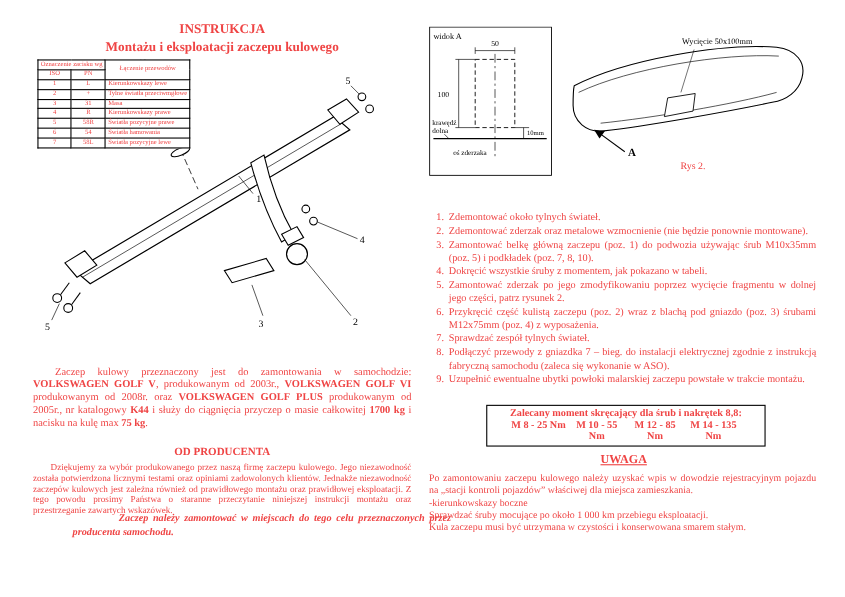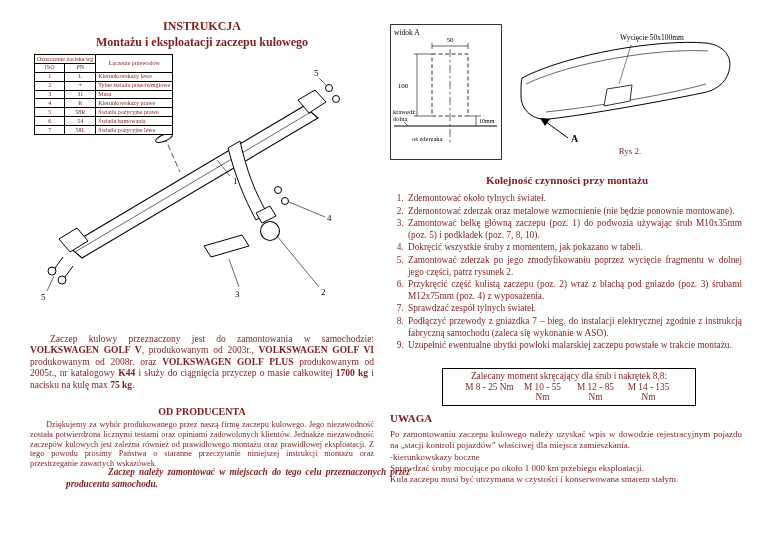--- a/index.html
+++ b/index.html
@@ -1,19 +1,19 @@
 <!DOCTYPE html>
 <html><head>
 <meta charset="utf-8">
 <style>
   * { margin:0; padding:0; box-sizing:border-box; }
   html,body { width:768px; height:543px; background:#fff; }
   .page {
     position:relative; width:768px; height:543px; background:#ffffff;
-    font-family:"Liberation Serif","DejaVu Serif",serif; color:#7f1d1d; overflow:hidden;
+    font-family:"Liberation Serif","DejaVu Serif",serif; color:#ef4444; overflow:hidden;
   }
   .col { position:absolute; }
   #col-left  { left:28px;  top:16px; width:348px; height:522px; }
   #col-right { left:390px; top:16px; width:354px; height:522px; }
 
   .doc-title { text-align:center; font-weight:bold; font-size:12px; line-height:1.35; margin-top:2px; }
 
   .pin-table { position:absolute; top:38px; left:6px; z-index:2; border-collapse:collapse;
                background:#fff; font-size:6px; line-height:1.15; }
   .pin-table th, .pin-table td { border:0.8px solid #000; padding:0.5px 2px; font-weight:normal; white-space:nowrap; }
@@ -36,25 +36,25 @@
   #bumper-fig svg { width:228px; height:118px; display:block; }
   #bumper-caption { width:100%; text-align:center; font-size:9px; margin-top:2px; }
 
   #steps-h { position:absolute; top:158px; left:0; width:100%; text-align:center;
              font-size:11px; font-weight:bold; }
   #steps { position:absolute; top:177px; left:16px; width:336px; font-size:9.3px;
            line-height:1.25; text-align:justify; }
   #steps li { margin-bottom:1px; padding-left:2px; }
 
   #torque { position:absolute; top:352px; left:52px; width:254px; border:1px solid #000;
-            font-size:9.3px; font-weight:normal; text-align:center; padding:2px 20px 3px; }
+            font-size:9.3px; font-weight:bold; text-align:center; padding:2px 20px 3px; }
   .torque-grid { display:grid; grid-template-columns:1fr 1fr 1fr 1fr; margin-top:1px; }
 
-  #note-h { position:absolute; top:396px; left:0; width:100%; text-align:left;
-            font-size:11px; font-weight:bold; }
+  #note-h { position:absolute; top:396px; left:0; width:100%; text-align:center;
+            font-size:11px; font-weight:bold;text-decoration:underline; }
   #note { position:absolute; top:413px; left:0; width:352px; font-size:9px;
           line-height:1.25; text-align:justify; }
 
   svg text { font-family:"Liberation Serif","DejaVu Serif",serif; fill:#000; }
 </style>
 </head>
 <body>
 
 <div class="page">
 
@@ -233,21 +233,20 @@
         <text x="104" y="14" font-size="7.5">Wycięcie 50x100mm</text>
         <g>
           <line x1="52" y1="112" x2="26" y2="93" stroke="#000" stroke-width="1"></line>
           <polygon points="24,92 34,93 29,100" fill="#000"></polygon>
         </g>
         <text x="55" y="116" font-size="10" font-weight="bold">A</text>
       </svg>
       <div id="bumper-caption">Rys 2.</div>
     </div>
 
-    <div id="steps-h">Kolejność czynności przy montażu</div>
 
     <ol id="steps">
       <li>Zdemontować około tylnych świateł.</li>
       <li>Zdemontować zderzak oraz metalowe wzmocnienie (nie będzie ponownie montowane).</li>
       <li>Zamontować belkę główną zaczepu (poz. 1) do podwozia używając śrub M10x35mm (poz. 5) i podkładek (poz. 7, 8, 10).</li>
       <li>Dokręcić wszystkie śruby z momentem, jak pokazano w tabeli.</li>
       <li>Zamontować zderzak po jego zmodyfikowaniu poprzez wycięcie fragmentu w dolnej jego części, patrz rysunek 2.</li>
       <li>Przykręcić część kulistą zaczepu (poz. 2) wraz z blachą pod gniazdo (poz. 3) śrubami M12x75mm (poz. 4) z wyposażenia.</li>
       <li>Sprawdzać zespół tylnych świateł.</li>
       <li>Podłączyć przewody z gniazdka 7 – bieg. do instalacji elektrycznej zgodnie z instrukcją fabryczną samochodu (zaleca się wykonanie w ASO).</li>

